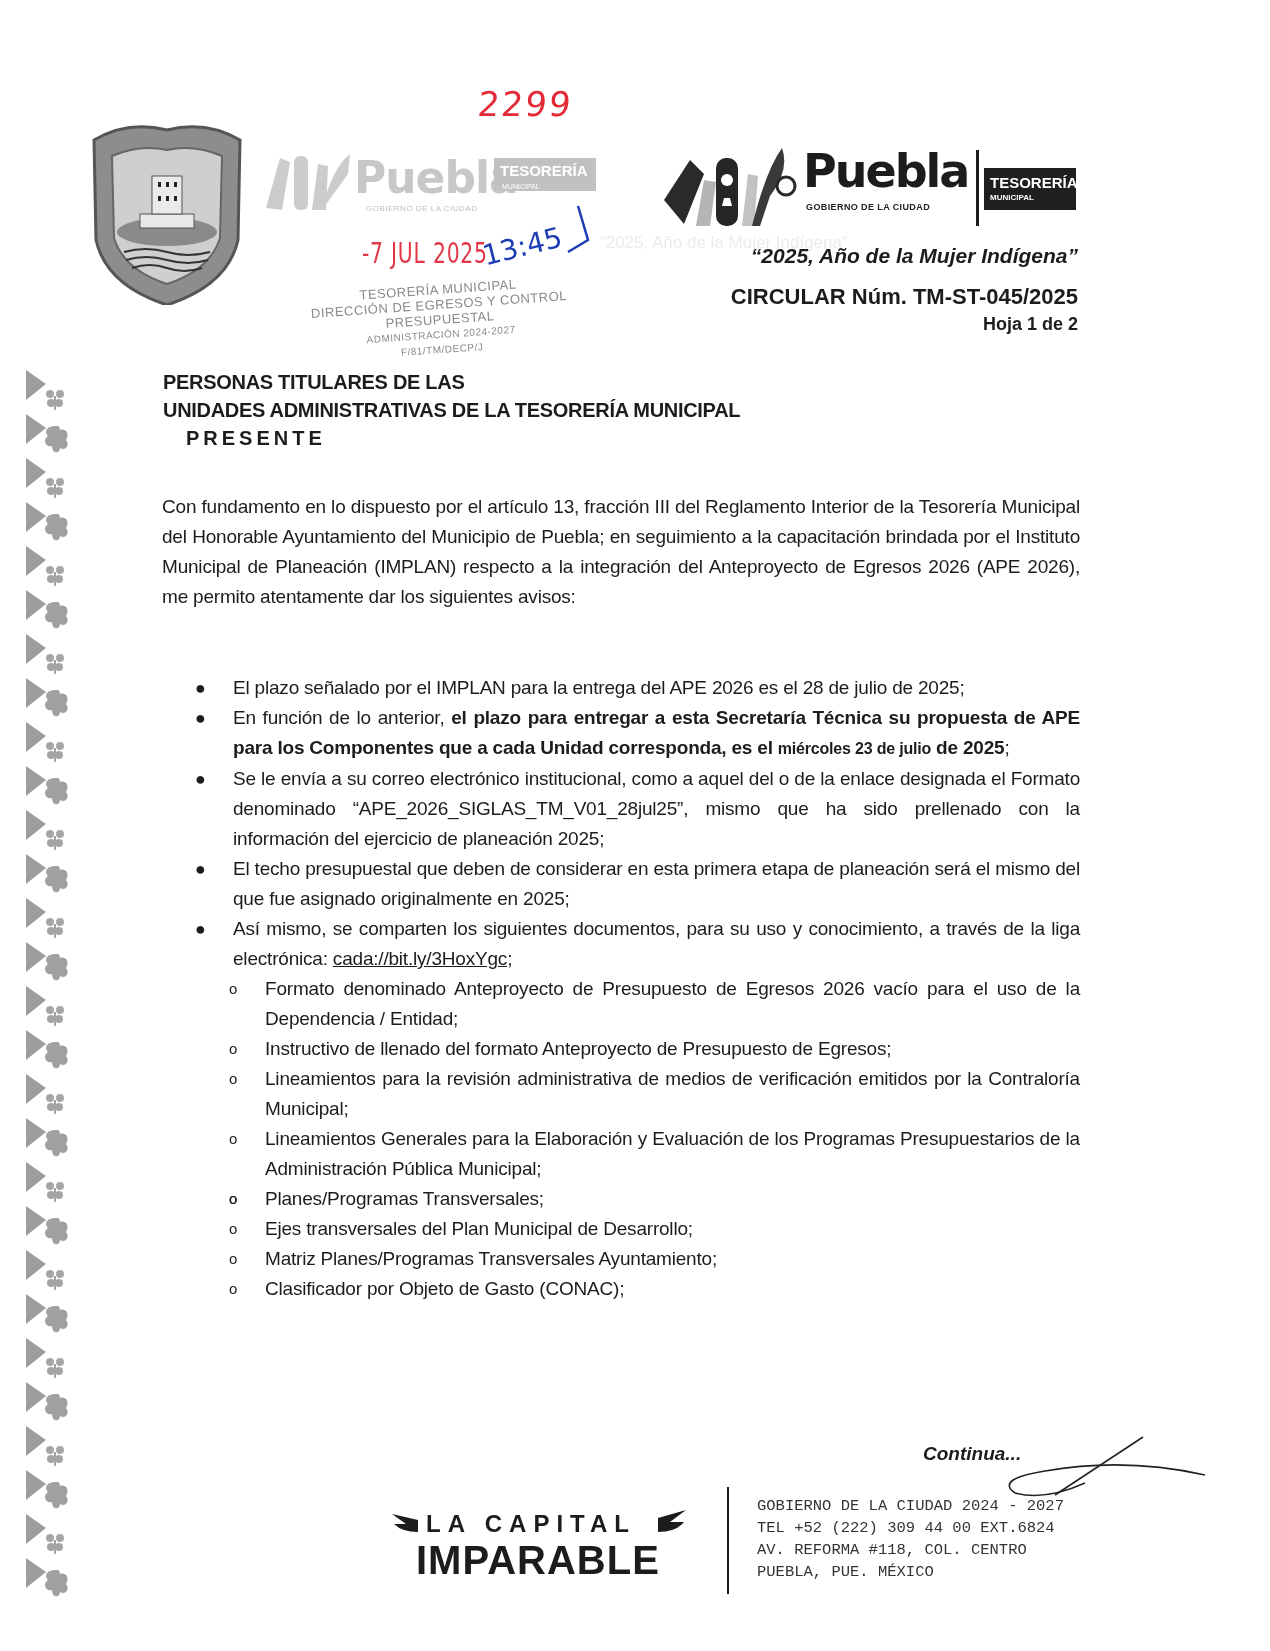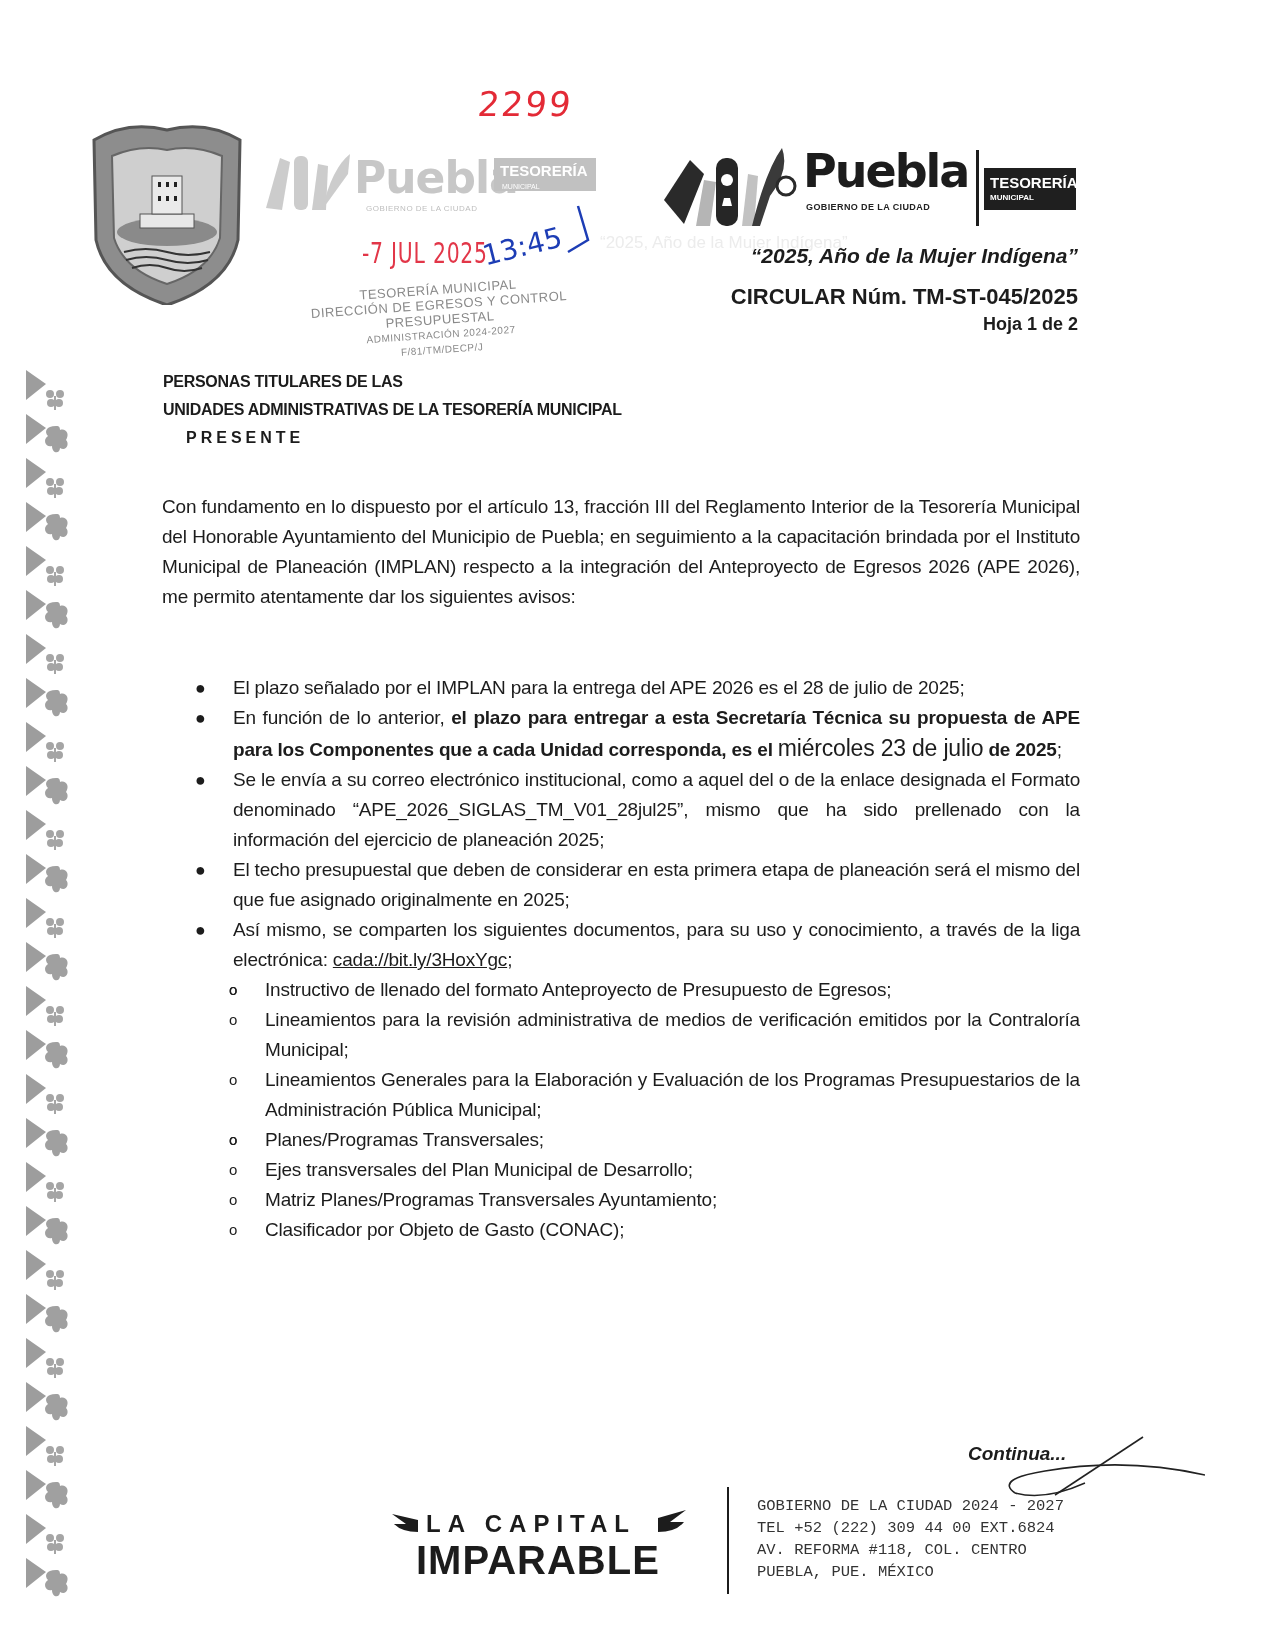--- a/index.html
+++ b/index.html
@@ -35,37 +35,37 @@
   .header-logo .sub { position: absolute; left: 146px; top: 62px; font-size: 9px; font-weight: bold; color: #222; letter-spacing: 0.4px; }
   .header-logo .vline { position: absolute; left: 316px; top: 10px; width: 3px; height: 76px; background: #1c1c1c; }
   .header-logo .tbox { position: absolute; left: 324px; top: 28px; width: 92px; height: 42px; background: #1f1f1f; color: #fff; font-weight: bold; font-size: 15px; padding: 6px 0 0 6px; }
   .header-logo .tbox small { display: block; font-size: 8px; margin-top: 2px; }
 
   .motto { position: absolute; right: 192px; top: 244px; font-style: italic; font-weight: bold; font-size: 21px; color: #1c1c1c; }
   .circular-num { position: absolute; right: 192px; top: 284px; font-weight: bold; font-size: 22px; }
   .sheet-num { position: absolute; right: 192px; top: 314px; font-weight: bold; font-size: 18px; }
 
   
-  .addressee { position: absolute; left: 163px; top: 368px; font-weight: bold; font-size: 16px; line-height: 28px; letter-spacing: -0.3px; }
+  .addressee { position: absolute; left: 163px; top: 368px; font-weight: bold; font-size: 20px; line-height: 28px; letter-spacing: -0.3px; }
   .addressee .presente { letter-spacing: 4px; margin-left: 23px; }
 
   
   .body-text { position: absolute; left: 162px; top: 492px; width: 918px; font-size: 19px; line-height: 30px; text-align: justify; letter-spacing: -0.2px; }
   .bullets { position: absolute; left: 195px; top: 673px; width: 885px; font-size: 19px; line-height: 30px; letter-spacing: -0.2px; }
   .bullet { position: relative; padding-left: 38px; text-align: justify; }
   .bullet .dot { position: absolute; left: 0; top: 0; font-size: 18px; }
   .bullet b { font-weight: bold; }
-  .bullet .big { font-size: 23px; font-weight: normal; }
+  .bullet .big { font-size: 16px; font-weight: bold; }
   .bullet .med { font-weight: bold; }
   .link { text-decoration: underline; color: #1c1c1c; }
   .sub-list { margin-top: 0; padding-left: 34px; }
   .sub-item { position: relative; padding-left: 36px; text-align: justify; }
   .sub-item .circ { position: absolute; left: 0; top: 0; font-size: 15px; }
 
-  .continua { position: absolute; left: 968px; top: 1443px; font-style: italic; font-weight: bold; font-size: 19px; }
+  .continua { position: absolute; left: 923px; top: 1443px; font-style: italic; font-weight: bold; font-size: 19px; }
   .signature { position: absolute; left: 975px; top: 1435px; width: 230px; height: 70px; }
 
   
   .footer-brand { position: absolute; left: 390px; top: 1508px; width: 300px; height: 80px; }
   .footer-brand .l1 { position: absolute; left: 36px; top: 2px; font-weight: bold; font-size: 24px; letter-spacing: 7px; }
   .footer-brand .l2 { position: absolute; left: 26px; top: 30px; font-weight: bold; font-size: 40px; letter-spacing: 1px; }
   .footer-divider { position: absolute; left: 727px; top: 1487px; width: 2px; height: 107px; background: #1c1c1c; }
   .footer-contact { position: absolute; left: 757px; top: 1495px; font-family: "Liberation Mono", monospace; font-size: 15.5px; line-height: 22px; color: #333; }
 </style>
 </head>
@@ -198,21 +198,21 @@
   </div>
   <div class="bullet">
     <span class="dot">●</span>
     <span>El techo presupuestal que deben de considerar en esta primera etapa de planeación será el mismo del que fue asignado originalmente en 2025;</span>
   </div>
   <div class="bullet">
     <span class="dot">●</span>
     <span>Así mismo, se comparten los siguientes documentos, para su uso y conocimiento, a través de la liga electrónica: </span><a class="link">cada://bit.ly/3HoxYgc</a><span>;</span>
   </div>
   <div class="sub-list">
-    <div class="sub-item"><span class="circ">o</span></div>
+    <div class="sub-item"><span class="circ">o</span><span>Formato denominado Anteproyecto de Presupuesto de Egresos 2026 vacío para el uso de la Dependencia / Entidad;</span></div>
     <div class="sub-item"><span class="circ">o</span><span>Instructivo de llenado del formato Anteproyecto de Presupuesto de Egresos;</span></div>
     <div class="sub-item"><span class="circ">o</span><span>Lineamientos para la revisión administrativa de medios de verificación emitidos por la Contraloría Municipal;</span></div>
     <div class="sub-item"><span class="circ">o</span><span>Lineamientos Generales para la Elaboración y Evaluación de los Programas Presupuestarios de la Administración Pública Municipal;</span></div>
     <div class="sub-item"><span class="circ">o</span></div>
     <div class="sub-item"><span class="circ">o</span><span>Planes/Programas Transversales;</span></div>
     <div class="sub-item"><span class="circ">o</span><span>Ejes transversales del Plan Municipal de Desarrollo;</span></div>
     <div class="sub-item"><span class="circ">o</span><span>Matriz Planes/Programas Transversales Ayuntamiento;</span></div>
     <div class="sub-item"><span class="circ">o</span><span>Clasificador por Objeto de Gasto (CONAC);</span></div>
   </div>
 </div>

